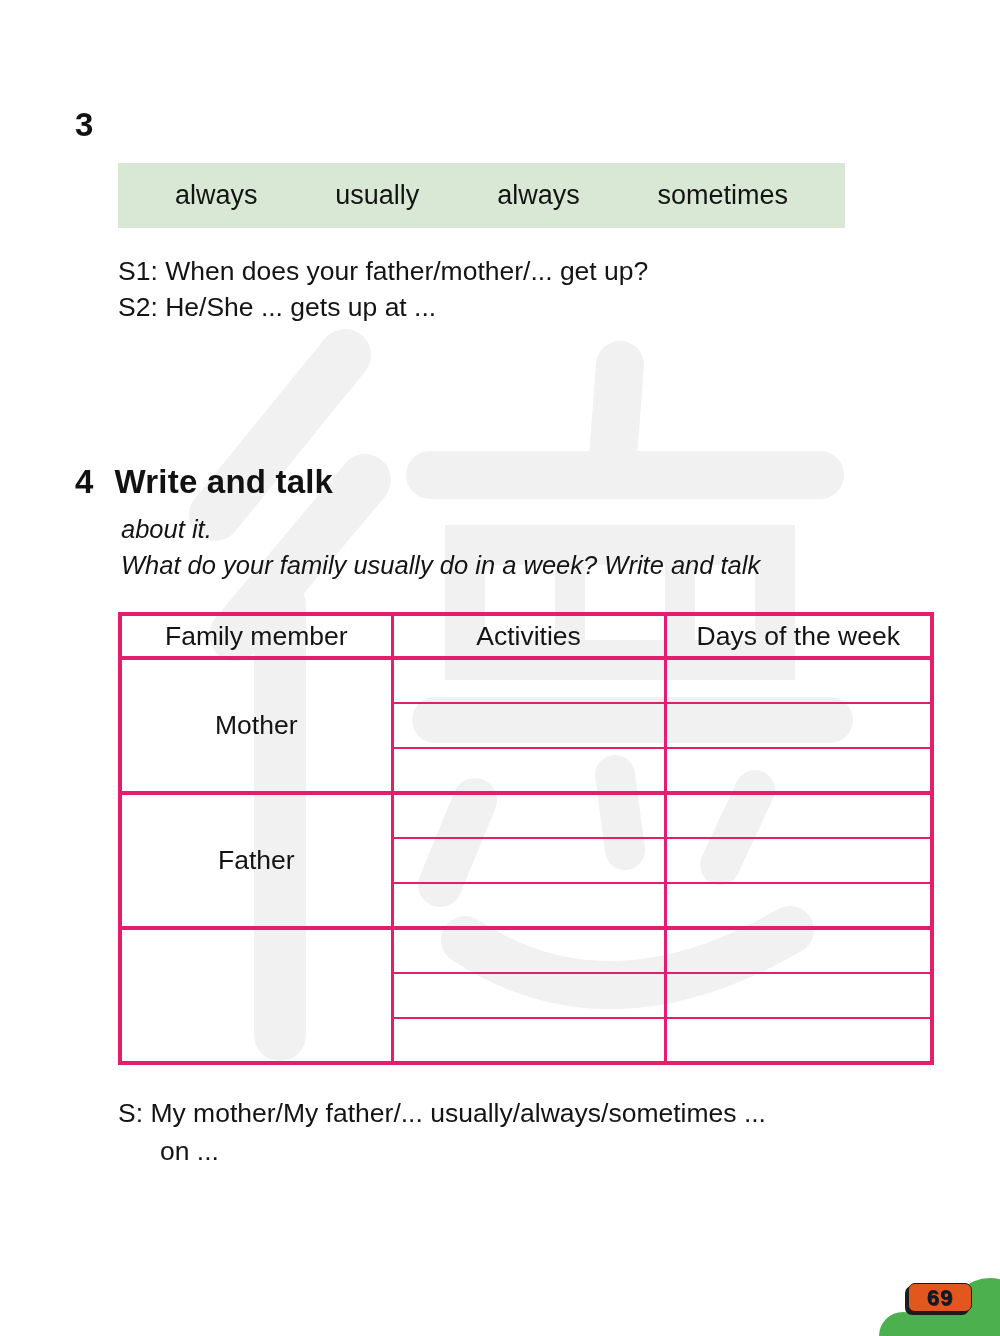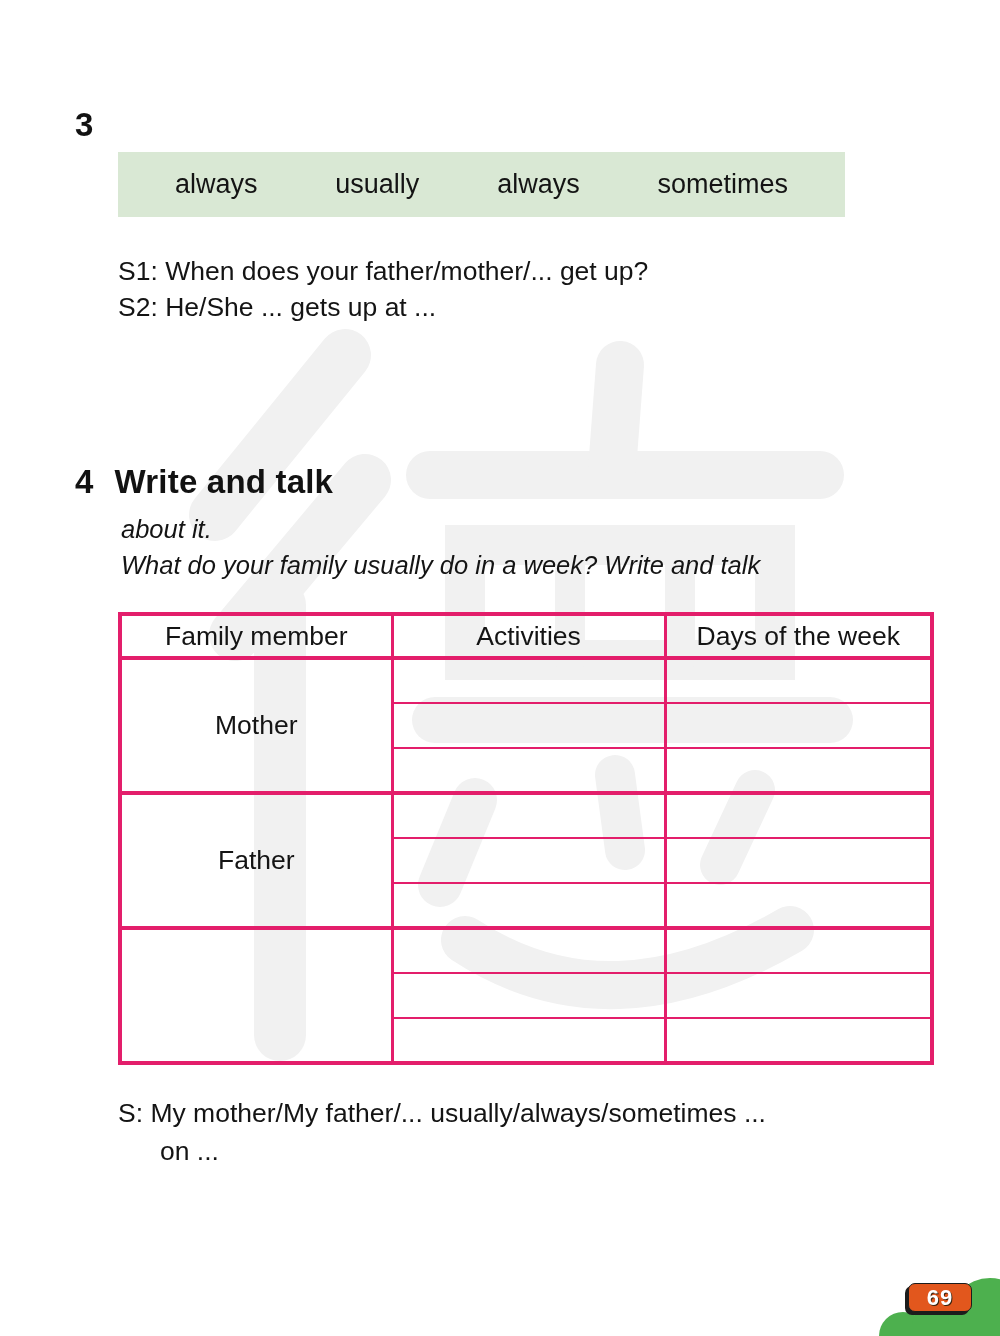--- a/index.html
+++ b/index.html
@@ -28,21 +28,21 @@
     font-weight: 700;
     font-size: 33px;
     letter-spacing: 0.2px;
     color: #121212;
   }
   .section-heading .num { margin-right: 21px; }
   
   .word-bank {
     position: absolute;
     left: 118px;
-    top: 152px;
+    top: 163px;
     width: 727px;
     height: 65px;
     display: flex;
     align-items: center;
     justify-content: space-around;
     padding: 0 18px;
     font-size: 27px;
   }
   
   .dialogue {
@@ -111,21 +111,21 @@
     top: 1283px;
     width: 64px;
     height: 29px;
     background: #e2571d;
     border: 1px solid #1c1c1c;
     border-radius: 7px;
     box-shadow: -3px 3px 0 #1c1c1c;
     display: flex;
     align-items: center;
     justify-content: center;
-    color: #ffffff;
+    color: #0f172a;
     font-weight: 700;
     font-size: 22px;
     letter-spacing: 1px;
     text-shadow: 1px 1px 0 #3a2410;
     z-index: 3;
   }
   
   .corner-bush {
     position: absolute;
     right: 0;

